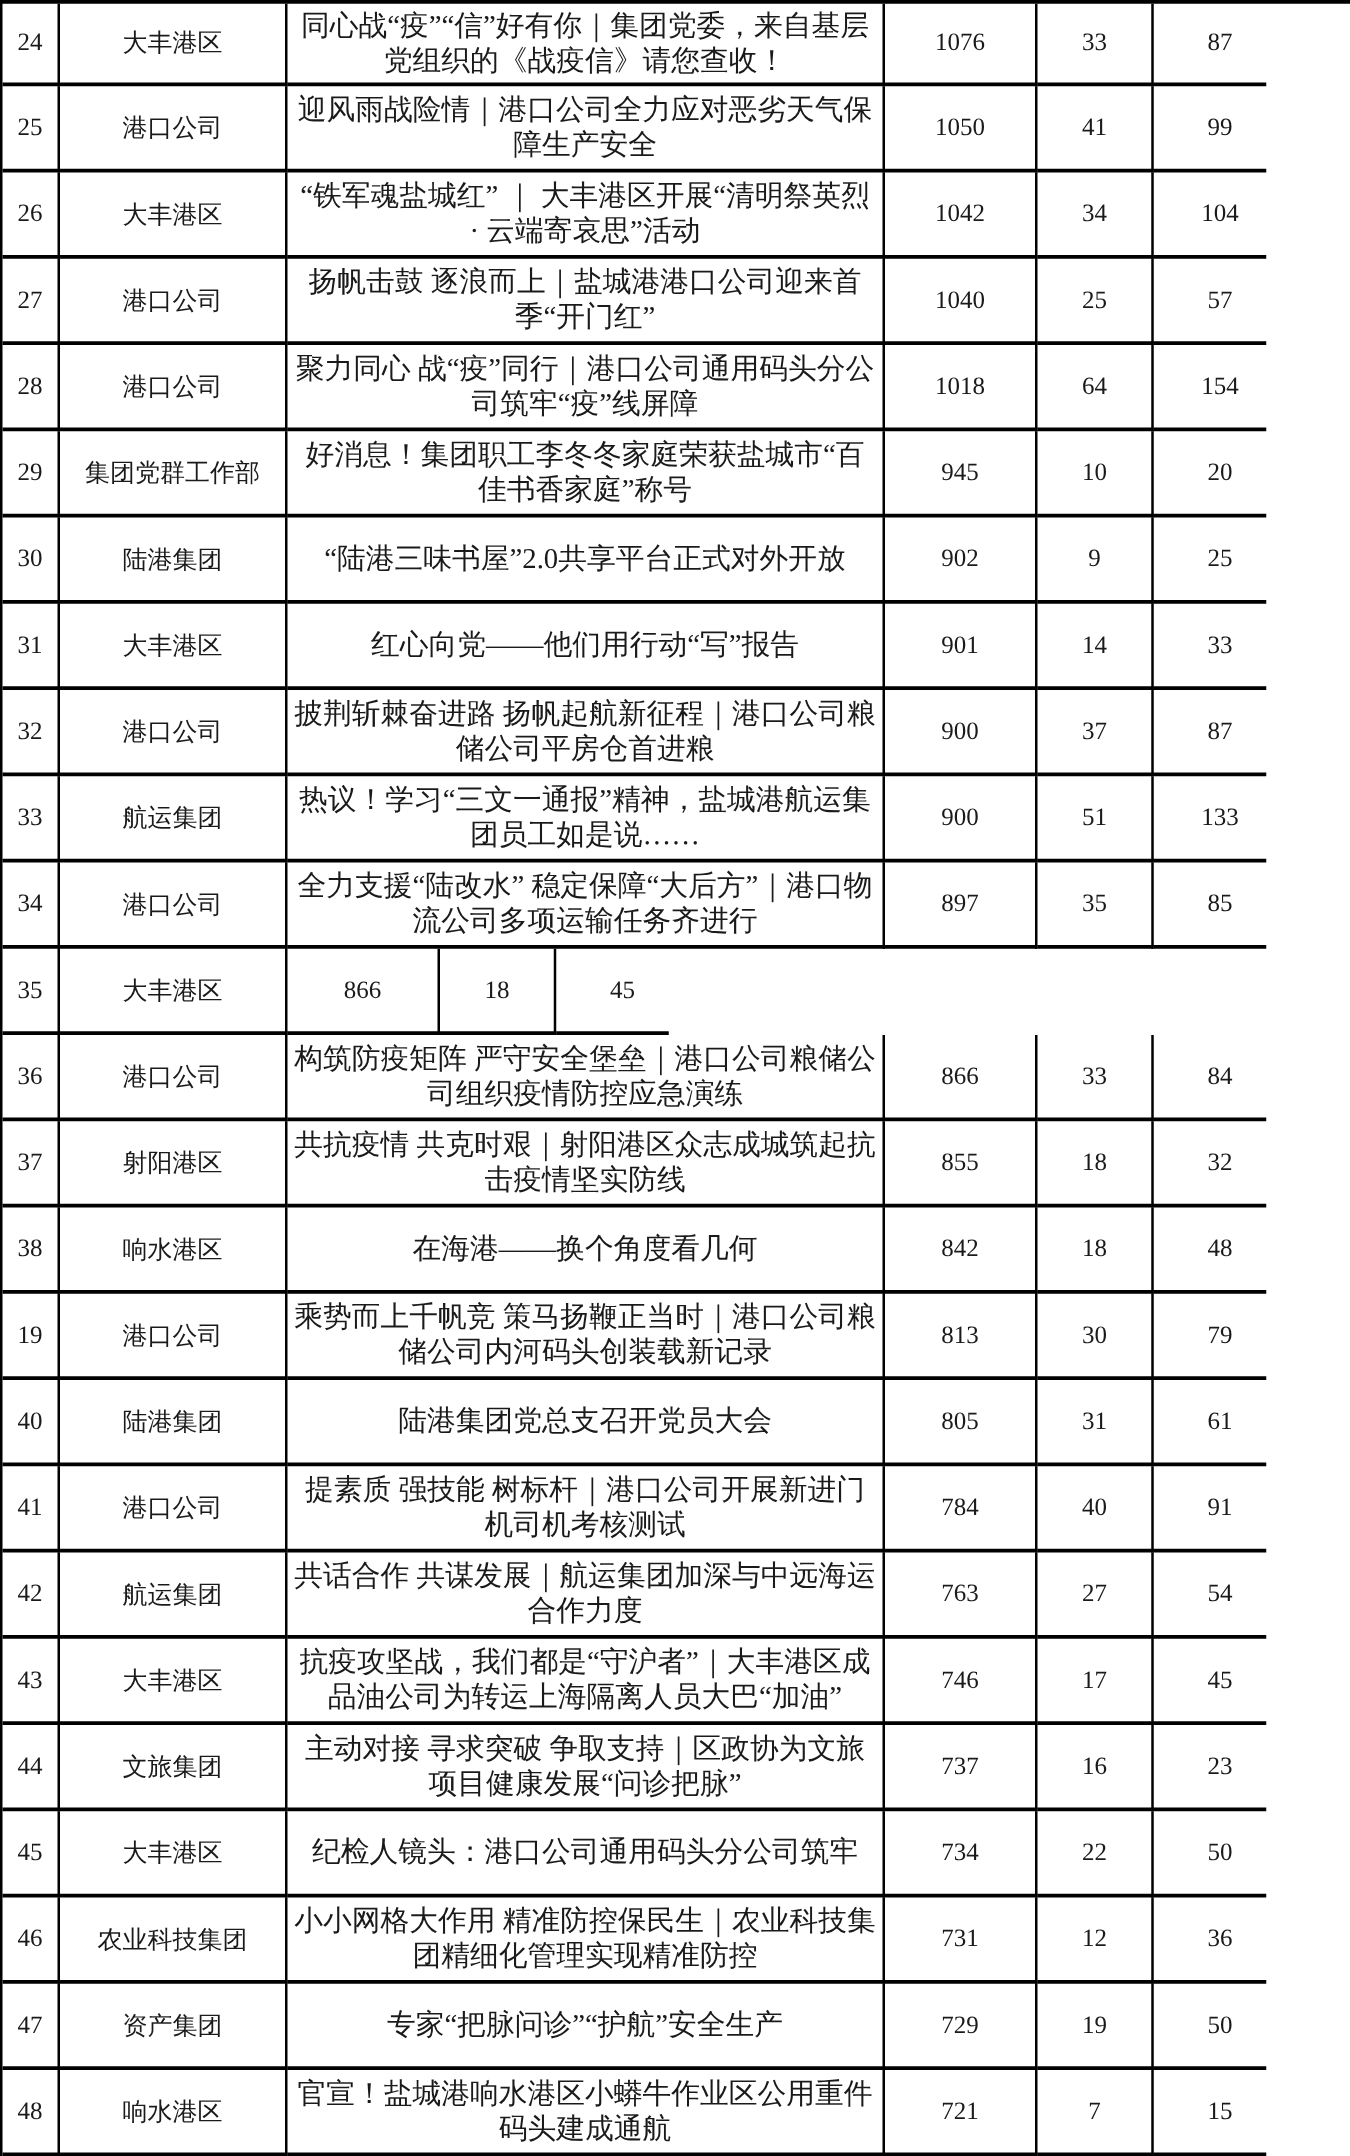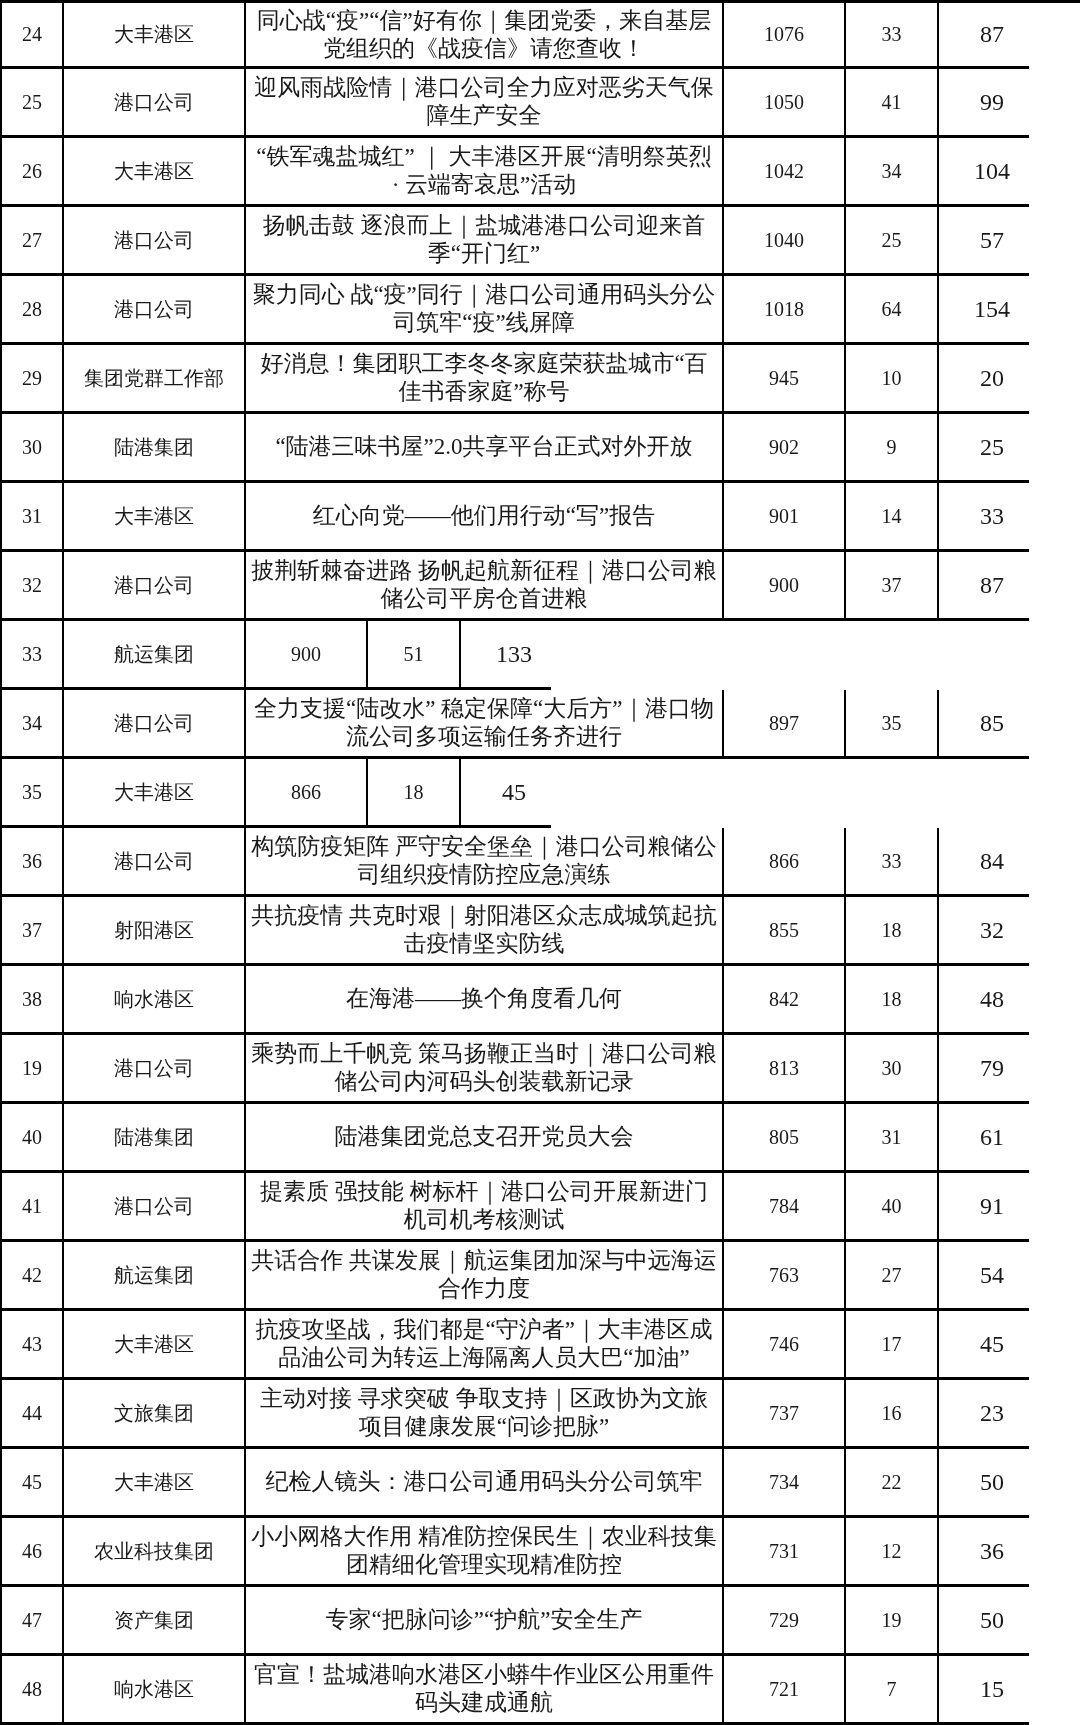--- a/index.html
+++ b/index.html
@@ -30,26 +30,26 @@
   .t-cell {
     box-sizing: border-box;
     border-right: 2px solid #000;
     border-bottom: 3px solid #000;
     display: flex;
     align-items: center;
     justify-content: center;
     text-align: center;
     overflow: hidden;
   }
-  .c-num    { width: 62px;  font-size: 20px; }
+  .c-num    { width: 46px;  font-size: 20px; }
   .c-dept   { width: 182px; font-size: 20px; padding: 0 4px; }
   .c-title  { width: 478px; font-size: 23px; line-height: 28px; padding: 0 4px; }
   .c-count1 { width: 122px; font-size: 20px; }
   .c-count2 { width: 93px;  font-size: 20px; }
-  .c-count3 { width: 90px;  font-size: 24px; border-right: none; padding-left: 16px; }
+  .c-count3 { width: 90px;  font-size: 20px; border-right: none; padding-left: 16px; }
 </style>
 </head>
 <body>
 
 <div class="doc-table">
     <div class="t-row">
       <div class="t-cell c-num">24</div>
       <div class="t-cell c-dept">大丰港区</div>
       <div class="t-cell c-title">同心战“疫”“信”好有你｜集团党委，来自基层党组织的《战疫信》请您查收！</div>
       <div class="t-cell c-count1">1076</div>
@@ -116,20 +116,21 @@
       <div class="t-cell c-num">32</div>
       <div class="t-cell c-dept">港口公司</div>
       <div class="t-cell c-title">披荆斩棘奋进路 扬帆起航新征程｜港口公司粮储公司平房仓首进粮</div>
       <div class="t-cell c-count1">900</div>
       <div class="t-cell c-count2">37</div>
       <div class="t-cell c-count3">87</div>
     </div>
     <div class="t-row">
       <div class="t-cell c-num">33</div>
       <div class="t-cell c-dept">航运集团</div>
+      <div class="t-cell c-title">热议！学习“三文一通报”精神，盐城港航运集团员工如是说……</div>
       <div class="t-cell c-count1">900</div>
       <div class="t-cell c-count2">51</div>
       <div class="t-cell c-count3">133</div>
     </div>
     <div class="t-row">
       <div class="t-cell c-num">34</div>
       <div class="t-cell c-dept">港口公司</div>
       <div class="t-cell c-title">全力支援“陆改水” 稳定保障“大后方”｜港口物流公司多项运输任务齐进行</div>
       <div class="t-cell c-count1">897</div>
       <div class="t-cell c-count2">35</div>

